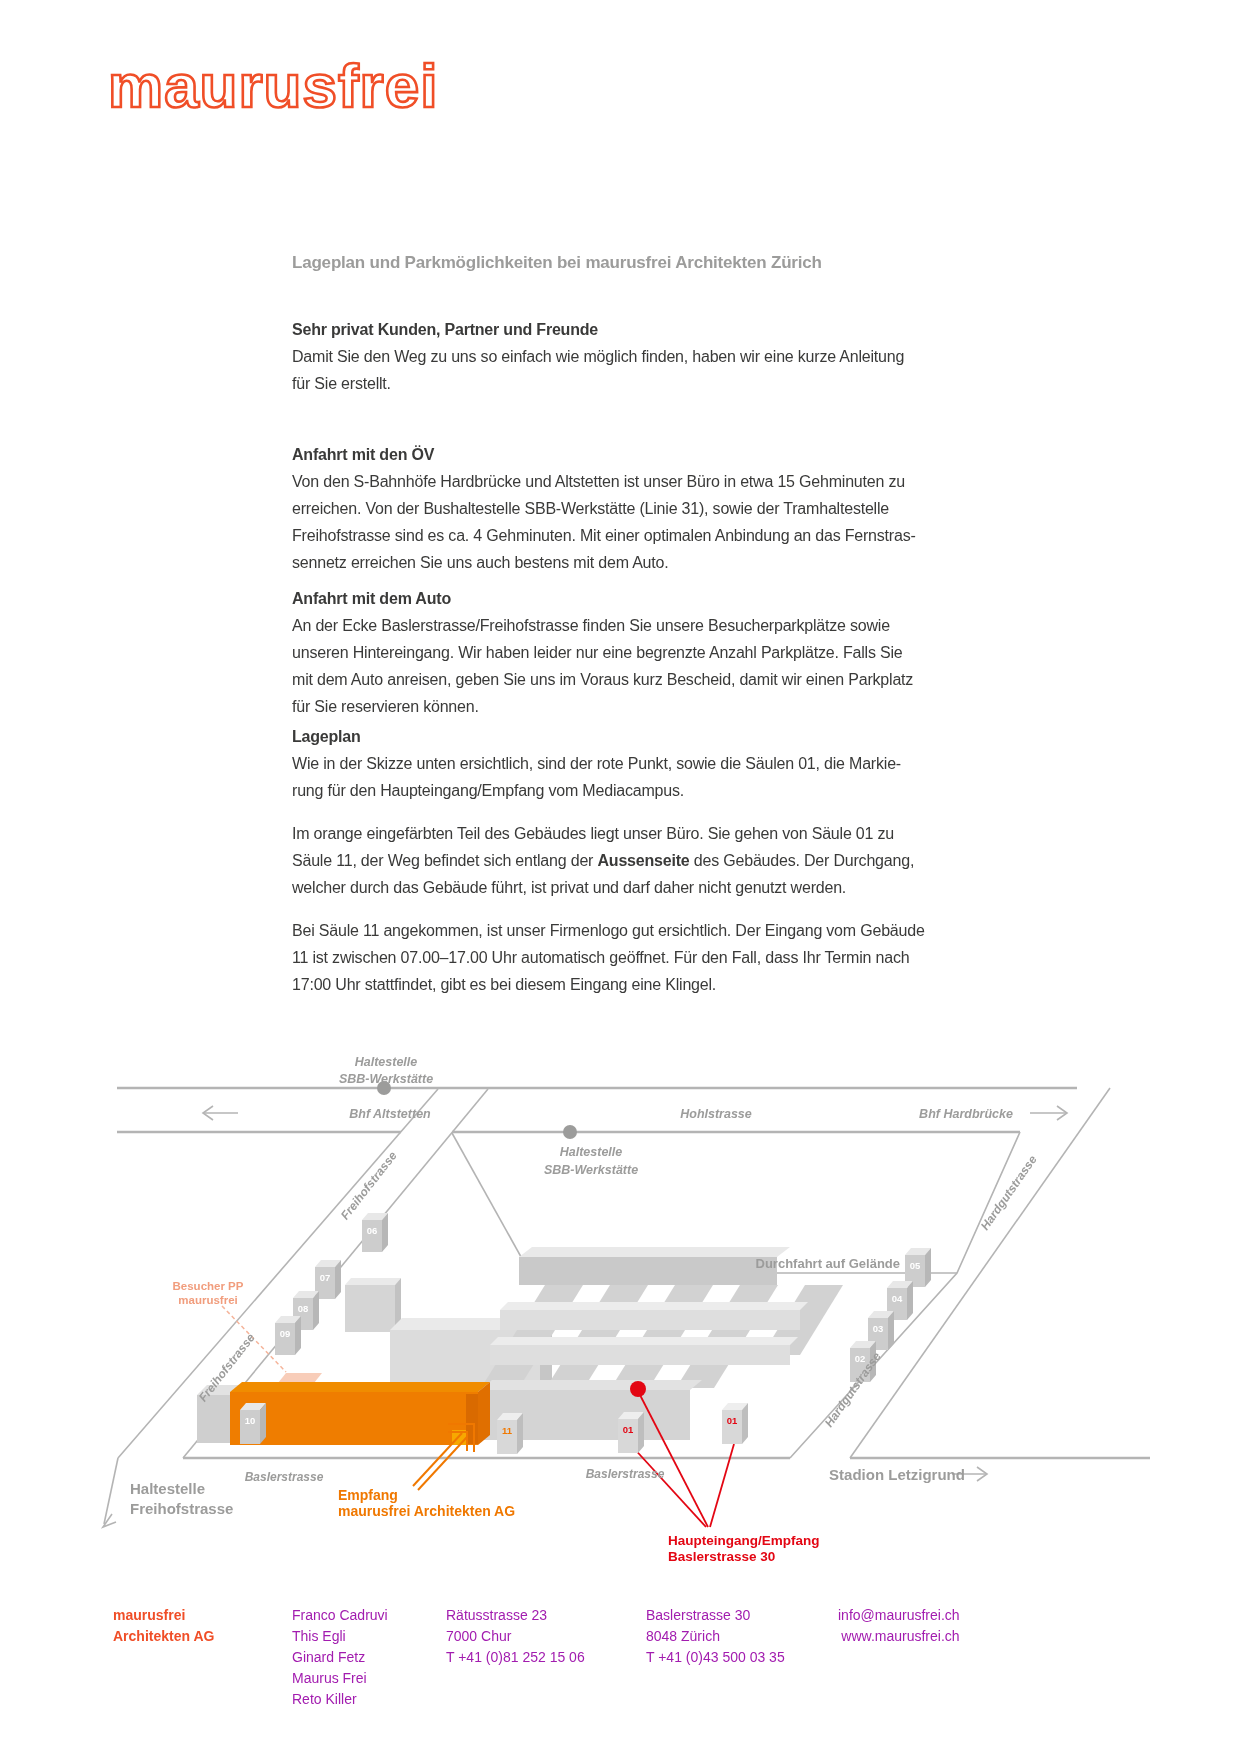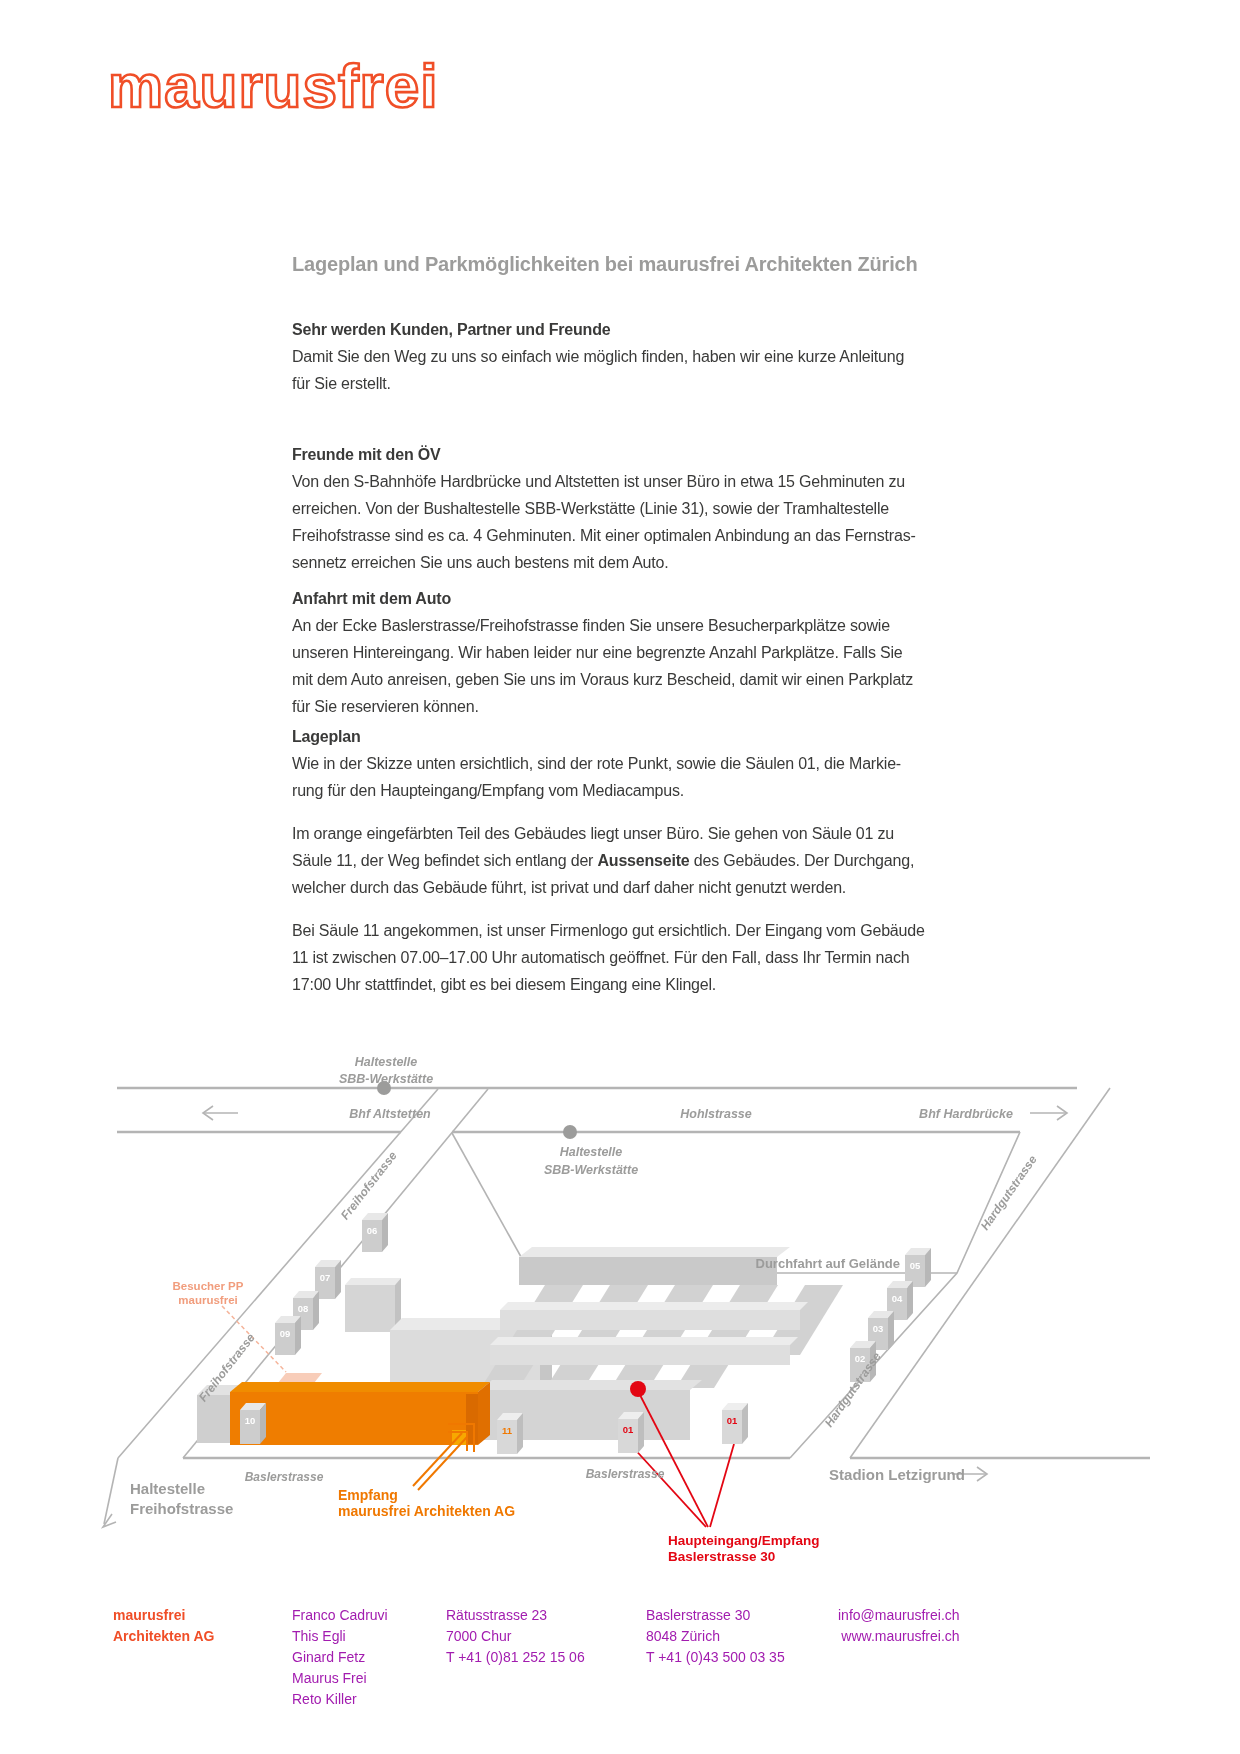--- a/index.html
+++ b/index.html
@@ -11,21 +11,21 @@
     padding-left:8px;
   }
   .logo{
     position:absolute;left:108px;top:50px;
     font-size:62px;font-weight:700;letter-spacing:1px;
     color:#fff;
     -webkit-text-stroke:2.6px #f04e27;
   }
   .doc-title{
     position:absolute;left:292px;top:253px;width:700px;
-    font-size:20px;font-weight:700;color:#9c9c9b;letter-spacing:-0.2px;
+    font-size:17px;font-weight:700;color:#9c9c9b;letter-spacing:-0.2px;
   }
   .content{
     position:absolute;left:292px;top:316px;width:690px;
     font-size:16px;line-height:27px;letter-spacing:-0.2px;
   }
   .section h3{margin:0;font-size:16px;line-height:27px;font-weight:700;color:#3a3a39;}
   .section p{margin:0;}
   .section p + p{margin-top:16px;}
   .section{margin-bottom:8px;}
   .section:nth-child(1){margin-bottom:44px;}
@@ -54,25 +54,25 @@
 <body>
 
 <div class="page">
 
   <div class="logo">maurusfrei</div>
 
   <div class="doc-title">Lageplan und Parkmöglichkeiten bei maurusfrei Architekten Zürich</div>
 
   <div class="content">
       <div class="section">
-        <h3>Sehr werden Kunden, Partner und Freunde</h3>
+        <h3>Sehr privat Kunden, Partner und Freunde</h3>
         <p>Damit Sie den Weg zu uns so einfach wie möglich finden, haben wir eine kurze Anleitung<br>für Sie erstellt.</p>
       </div>
       <div class="section">
-        <h3>Freunde mit den ÖV</h3>
+        <h3>Anfahrt mit den ÖV</h3>
         <p>Von den S-Bahnhöfe Hardbrücke und Altstetten ist unser Büro in etwa 15 Gehminuten zu<br>erreichen. Von der Bushaltestelle SBB-Werkstätte (Linie 31), sowie der Tramhaltestelle<br>Freihofstrasse sind es ca. 4 Gehminuten. Mit einer optimalen Anbindung an das Fernstras-<br>sennetz erreichen Sie uns auch bestens mit dem Auto.</p>
       </div>
       <div class="section">
         <h3>Anfahrt mit dem Auto</h3>
         <p>An der Ecke Baslerstrasse/Freihofstrasse finden Sie unsere Besucherparkplätze sowie<br>unseren Hintereingang. Wir haben leider nur eine begrenzte Anzahl Parkplätze. Falls Sie<br>mit dem Auto anreisen, geben Sie uns im Voraus kurz Bescheid, damit wir einen Parkplatz<br>für Sie reservieren können.</p>
       </div>
       <div class="section">
         <h3>Lageplan</h3>
         <p>Wie in der Skizze unten ersichtlich, sind der rote Punkt, sowie die Säulen 01, die Markie-<br>rung für den Haupteingang/Empfang vom Mediacampus.</p>
         <p>Im orange eingefärbten Teil des Gebäudes liegt unser Büro. Sie gehen von Säule 01 zu<br>Säule 11, der Weg befindet sich entlang der <b>Aussenseite</b> des Gebäudes. Der Durchgang,<br>welcher durch das Gebäude führt, ist privat und darf daher nicht genutzt werden.</p>

